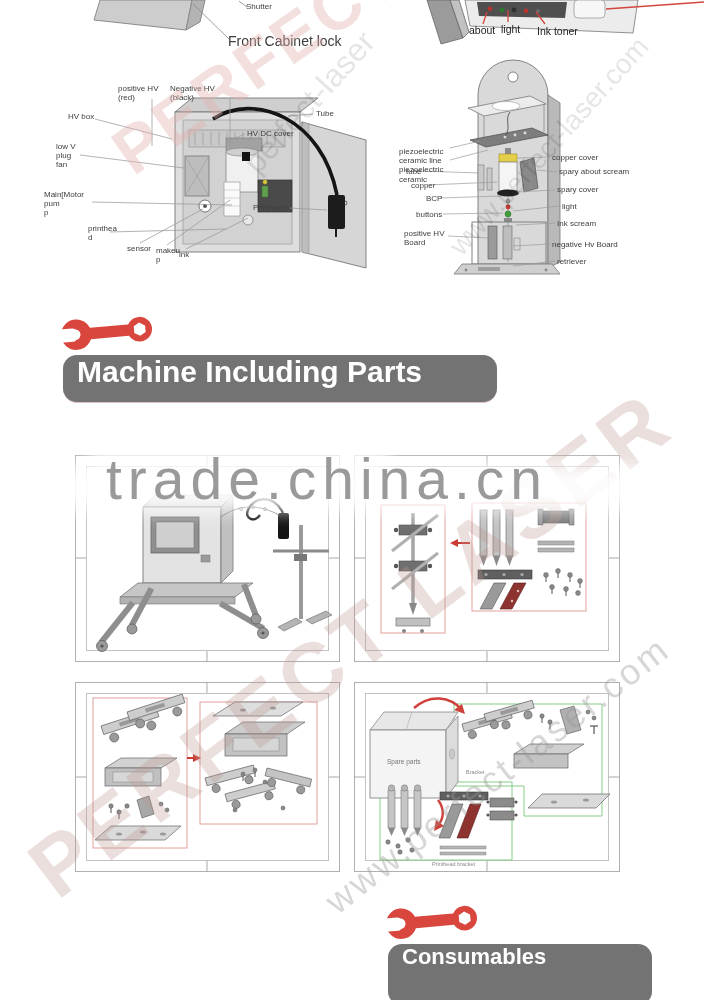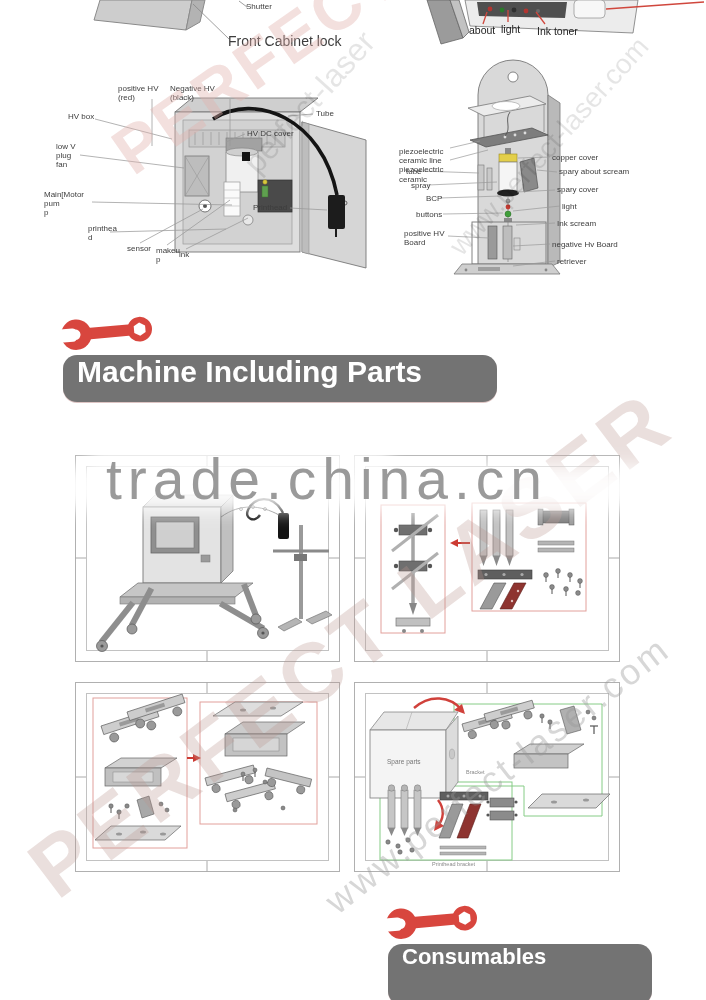--- a/index.html
+++ b/index.html
@@ -200,21 +200,21 @@
   <div class="lbl" style="left:179px;top:250px">ink</div>
   <div class="lbl" style="left:247px;top:129px">HV DC cover</div>
   <div class="lbl" style="left:316px;top:109px">Tube</div>
   <div class="lbl" style="left:253px;top:203px">Printhead</div>
 
   <div class="lbl" style="left:399px;top:147px">piezoelectric
 ceramic line
 piezoelectric
 ceramic</div>
   <div class="lbl" style="left:406px;top:167px">tube</div>
-  <div class="lbl" style="left:411px;top:181px">spray</div>
+  <div class="lbl" style="left:411px;top:181px">copper</div>
   <div class="lbl" style="left:426px;top:194px">BCP</div>
   <div class="lbl" style="left:416px;top:210px">buttons</div>
   <div class="lbl" style="left:404px;top:229px">positive HV
 Board</div>
   <div class="lbl" style="left:552px;top:153px">copper cover</div>
   <div class="lbl" style="left:559px;top:167px">spary about scream</div>
   <div class="lbl" style="left:557px;top:185px">spary cover</div>
   <div class="lbl" style="left:562px;top:202px">light</div>
   <div class="lbl" style="left:557px;top:219px">Ink scream</div>
   <div class="lbl" style="left:552px;top:240px">negative Hv Board</div>

